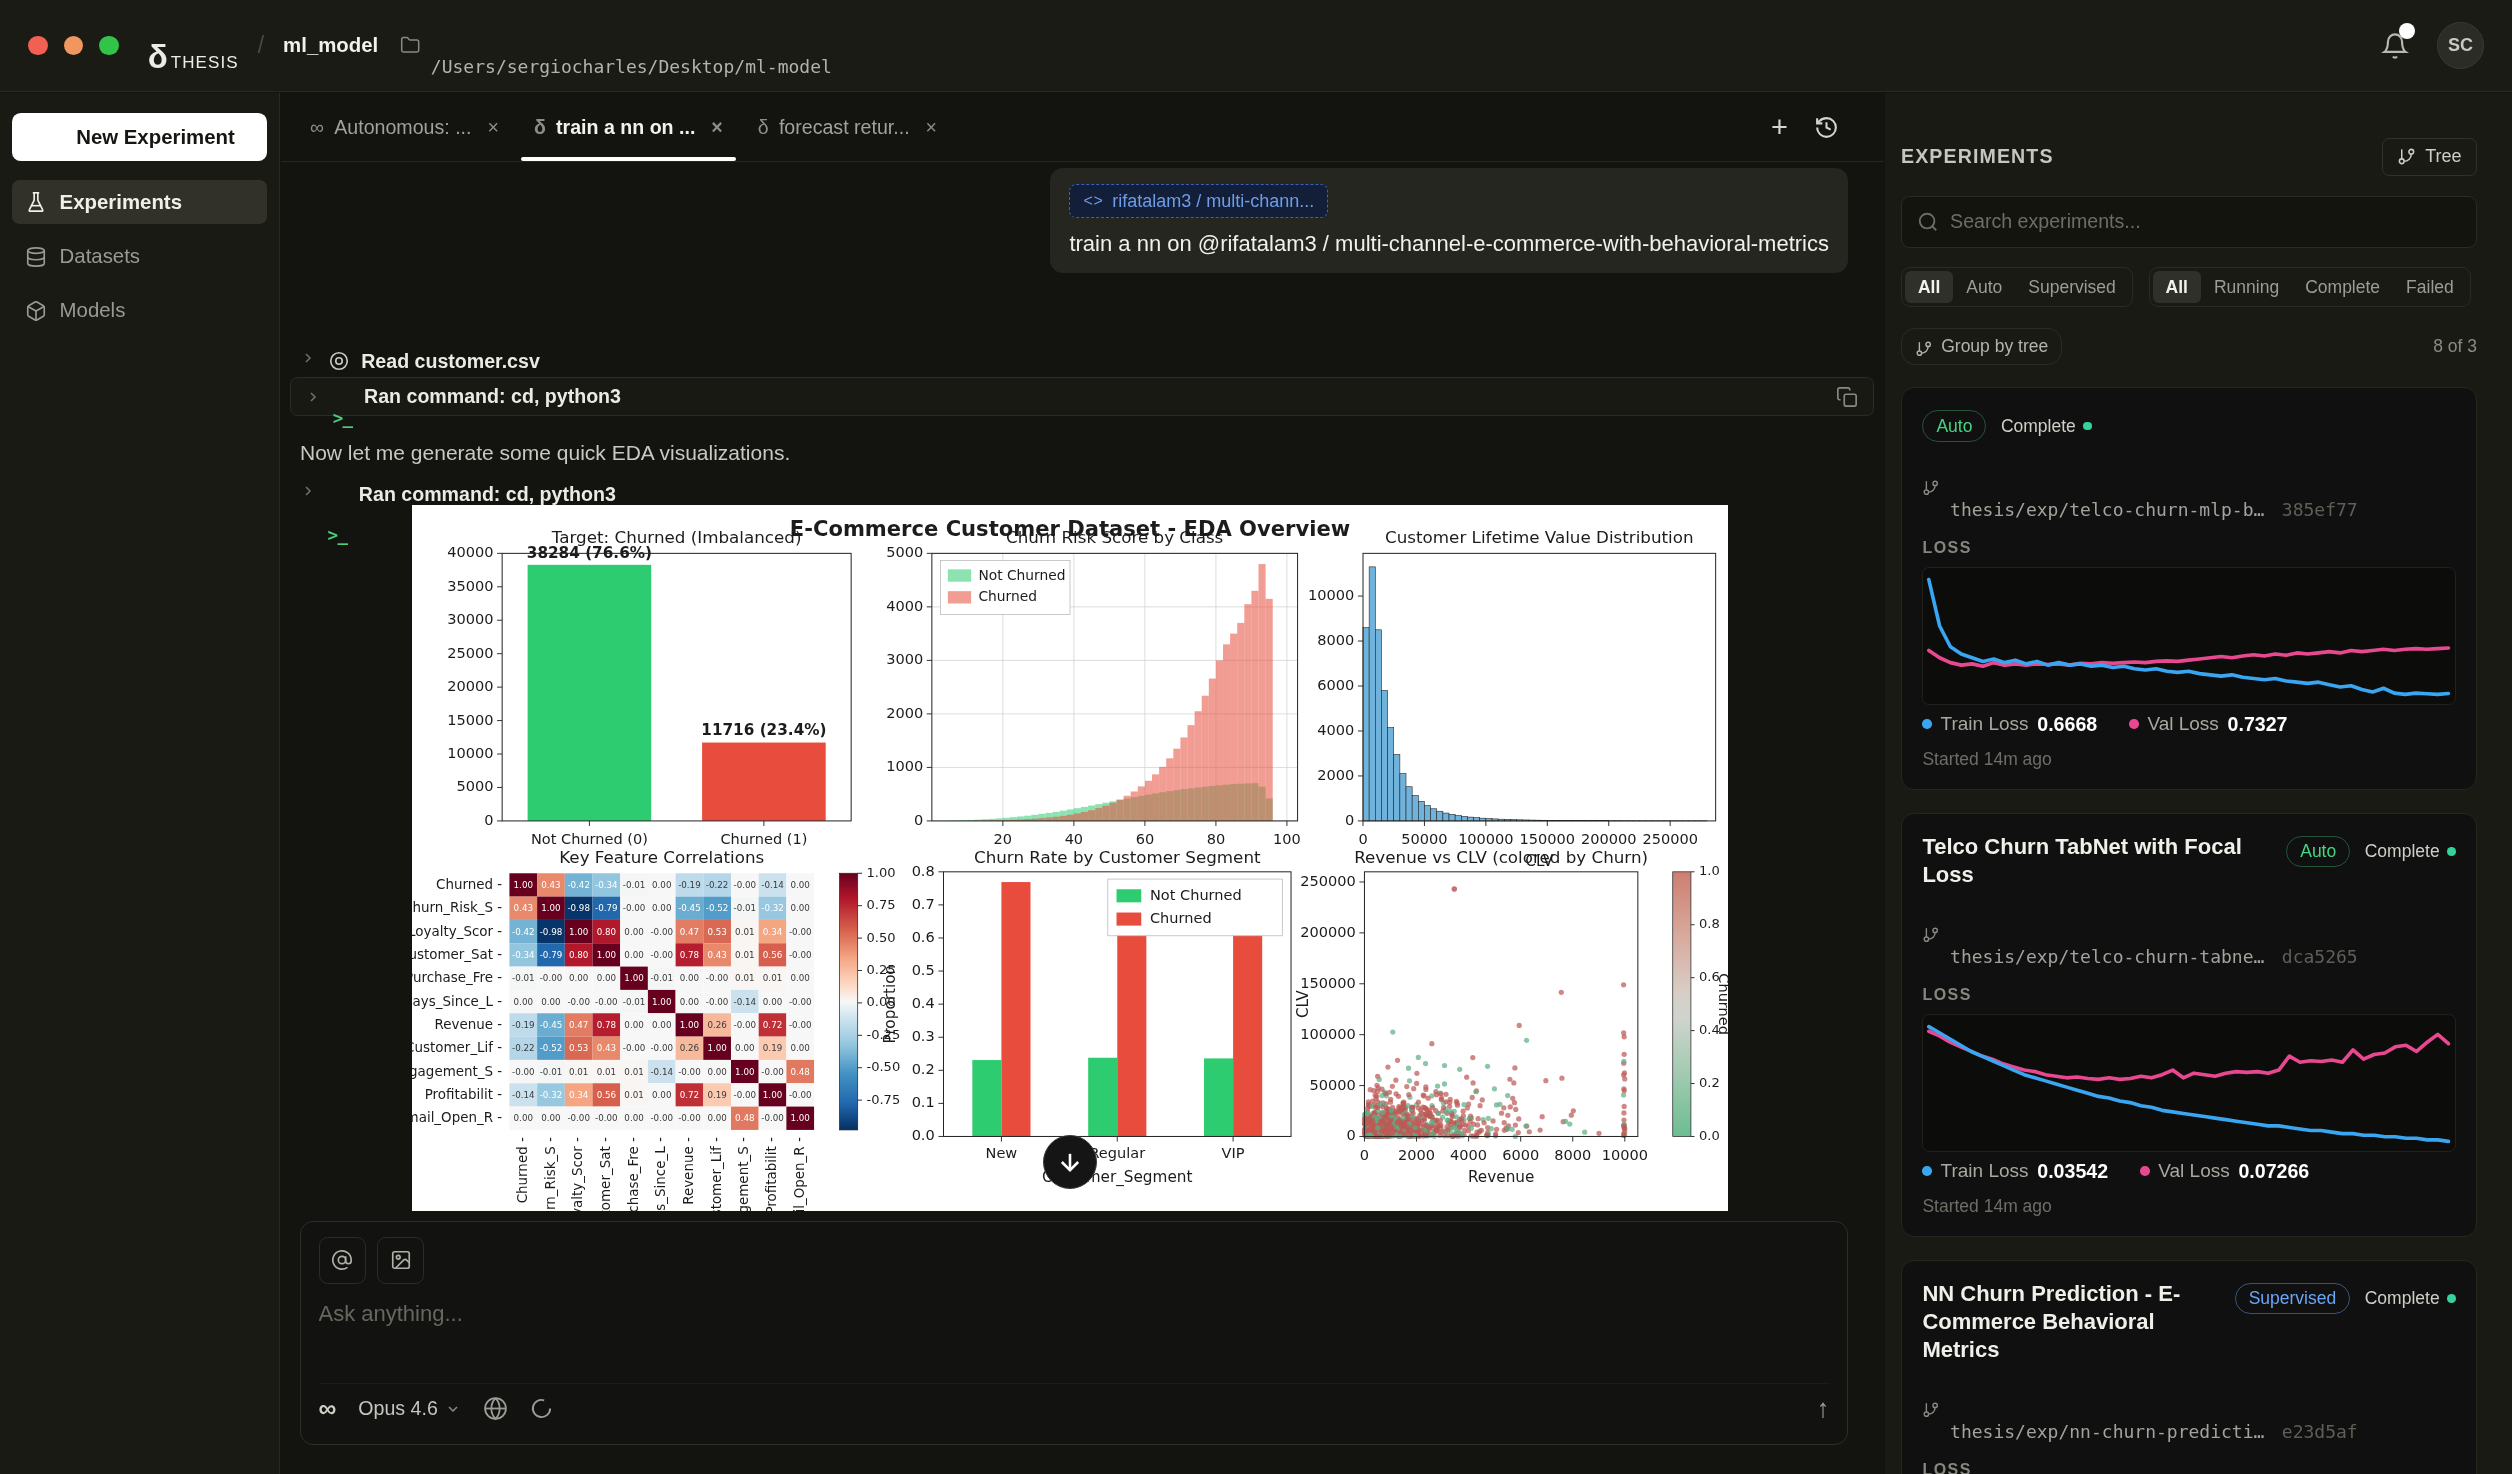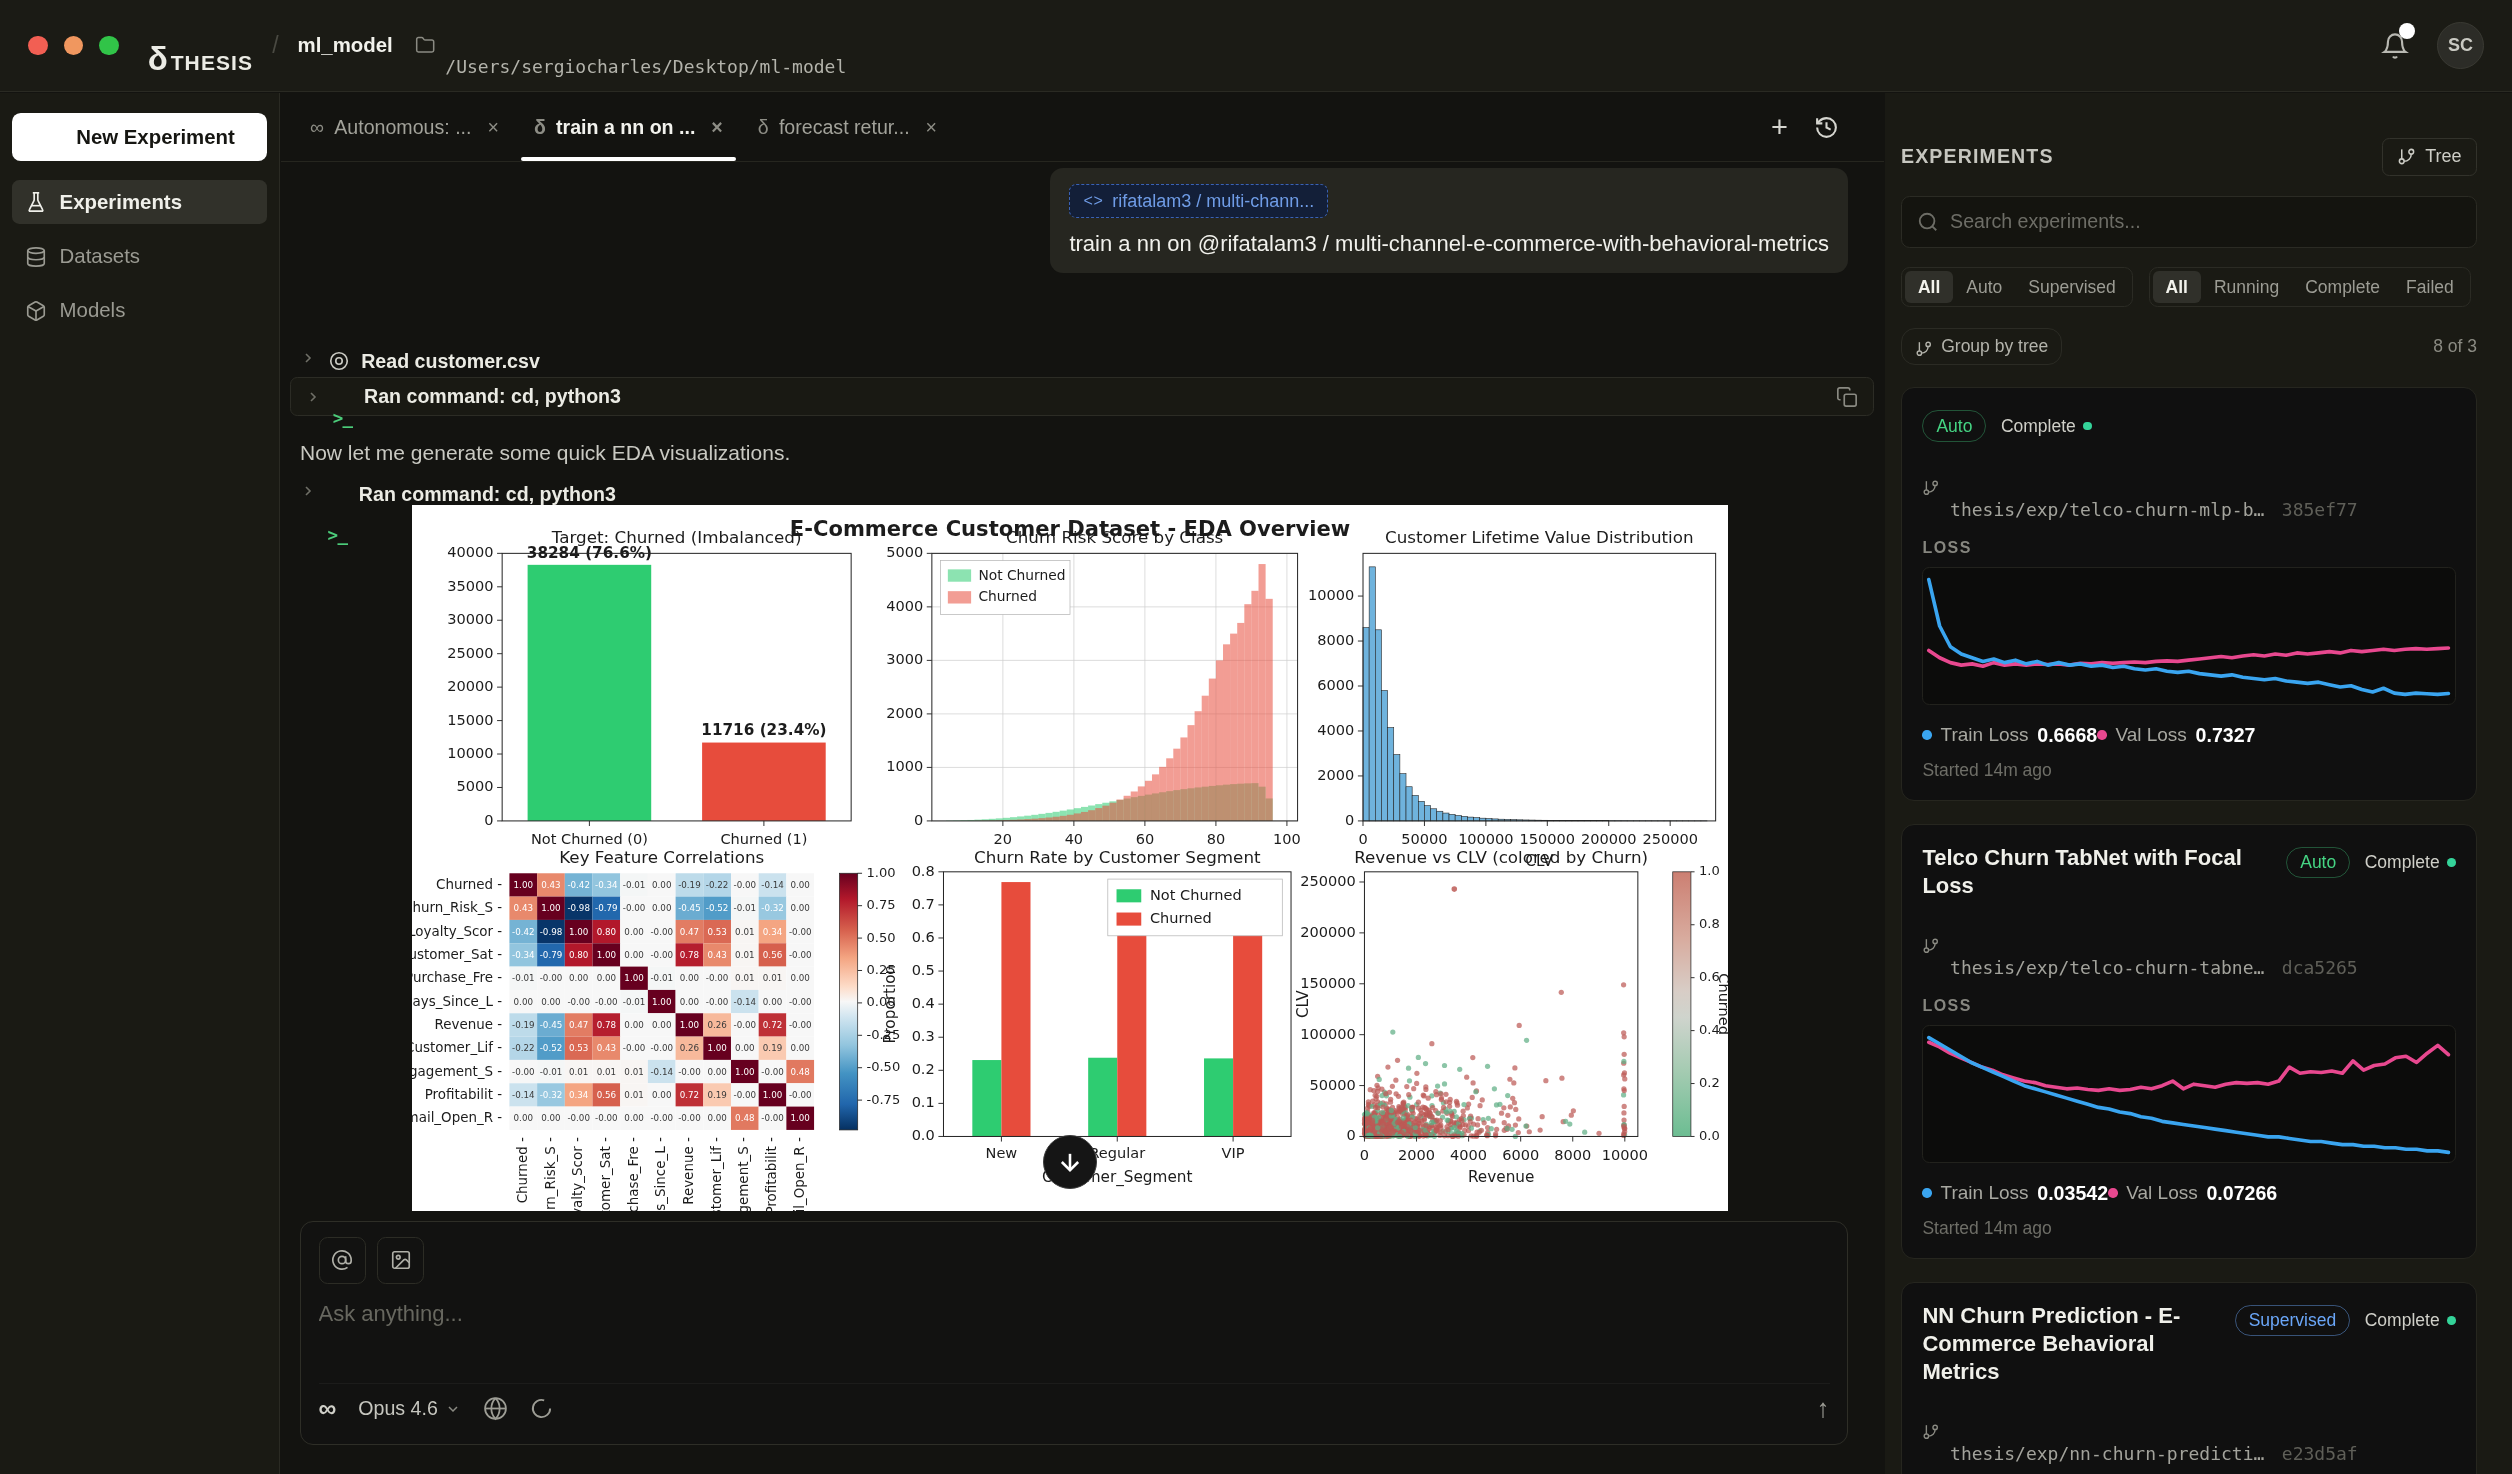--- a/index.html
+++ b/index.html
@@ -8,21 +8,21 @@
   .mono { font-family:"DejaVu Sans Mono","Liberation Mono",monospace;margin-top:42px; }
   svg.ic { display:block; }
 
   
   .titlebar { position:absolute; left:0; top:0; width:2512px; height:92px; background:#1b1b15;
     border-bottom:0.7px solid #2a2a23; display:flex; align-items:center; padding:0 28px; }
   .lights { display:flex; gap:16px; align-items:center; }
   .light { width:19.6px; height:19.6px; border-radius:50%; }
   .logo { display:flex; align-items:baseline; margin-left:29px; color:#ecece5; }
   .logo-delta { font-size:33px; font-weight:600; }
-  .logo-text { font-size:21px; font-weight:700; letter-spacing:1.1px; margin-left:2.9px;margin-top:38px; }
+  .logo-text { font-size:17px; font-weight:400; letter-spacing:1.1px; margin-left:2.9px;margin-top:38px; }
   .tb-slash { color:#4a4a42; font-size:23px; margin:0 19px; font-weight:300; }
   .tb-project { color:#f2f2ec; font-size:20.4px; font-weight:700; }
   .tb-path { display:flex; align-items:center; gap:10.2px; margin-left:22px; color:#b3b3ab; font-size:18px; }
   .tb-right { margin-left:auto; display:flex; align-items:center; gap:28px; }
   .bell-wrap { position:relative; }
   .bell-dot { position:absolute; top:-8.7px; right:-5.8px; width:16px; height:16px; border-radius:50%; background:#ffffff; }
   .avatar { width:47px; height:47px; border-radius:50%; background:#2c2c27; border:0.7px solid #3a3a33;
     color:#c9c9c2; font-size:18px; font-weight:700; display:flex; align-items:center; justify-content:center; }
 
   
@@ -105,21 +105,21 @@
   .badge { border-radius:727px; padding:4.4px 13px; font-size:17.5px; white-space:nowrap; }
   .badge.green { color:#45d483; border:0.7px solid rgba(69,212,131,0.35); }
   .badge.blue { color:#6aa6f8; border:0.7px solid rgba(106,166,248,0.45); }
   .exp-status { display:flex; align-items:center; gap:7.3px; color:#cfcfc8; font-size:17.5px; white-space:nowrap; }
   .status-dot { width:8.7px; height:8.7px; border-radius:50%; background:#34d399; }
   .exp-repo { margin-top:14.5px; display:flex; align-items:center; gap:10.2px; color:#8a8a82; }
   .repo-path { font-size:18px; color:#a3a39c; }
   .repo-hash { font-size:18px; color:#5f5f58; margin-left:7.3px; }
   .loss-label { margin-top:19px; font-size:16px; font-weight:700; letter-spacing:1.5px; color:#86867f; }
   .exp-chart { margin-top:10.2px; height:138px; border:0.7px solid #22221d; background:#0c0c0b; border-radius:7.3px; overflow:hidden; }
-  .exp-stats { margin-top:19px; display:flex; align-items:flex-end; }
+  .exp-stats { margin-top:8px; display:flex; align-items:flex-end; gap:32px; }
   .stat { display:flex; align-items:center; gap:8.7px; font-size:19px; color:#a8a8a1; }
   .stat b { color:#ffffff; font-size:19.6px; }
   .dot { width:9.5px; height:9.5px; border-radius:50%; }
   .exp-started { margin-top:13px; font-size:17.5px; color:#6e6e67; }
 </style>
 </head>
 <body>
 
 <div class="titlebar">
   <div class="lights">

